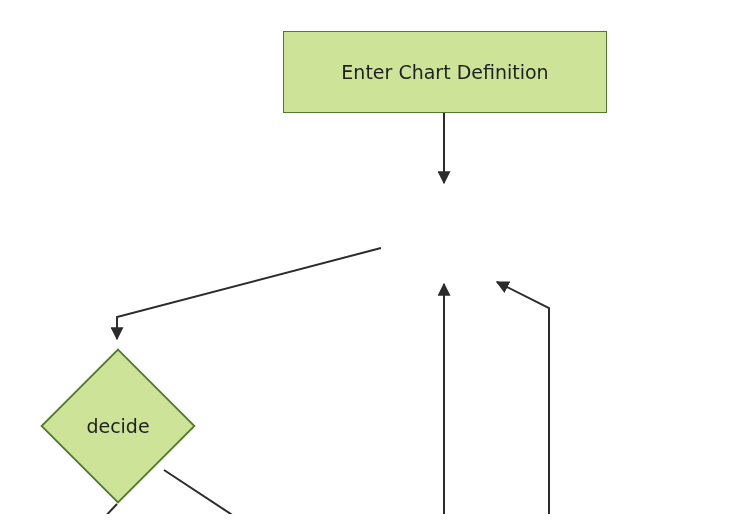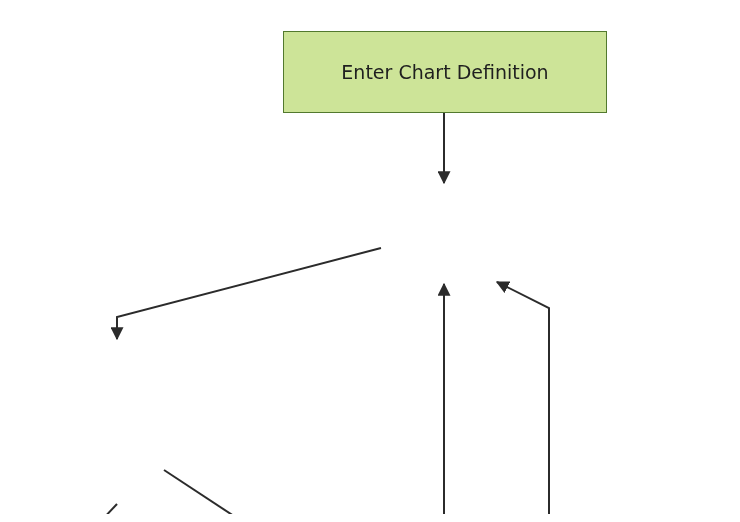--- a/index.html
+++ b/index.html
@@ -86,14 +86,22 @@
     <path d="M 444 522 L 444 284" fill="none" stroke="#2b2b2b" stroke-width="2" marker-end="url(#arrow)"></path>
 
     <path d="M 549 522 L 549 308 L 497 282" fill="none" stroke="#2b2b2b" stroke-width="2" marker-end="url(#arrow)"></path>
   </svg>
 
   <div class="node node-rect" style="left:283px; top:31px; width:324px; height:82px;">
     <span>Enter Chart Definition</span>
   </div>
 
 
+  <div class="node-diamond-wrap" style="left:40px; top:348px; width:156px; height:156px;">
+    <svg width="156" height="156" viewBox="0 0 156 156" style="position:absolute; left:0; top:0;">
+      <polygon points="78,1.6 154.4,78 78,154.4 1.6,78" fill="#cde498" stroke="#52792e" stroke-width="1.8"></polygon>
+    </svg>
+    <div class="node-diamond-label">
+      <span>decide</span>
+    </div>
+  </div>
 
 </div>
 
 </body></html>

